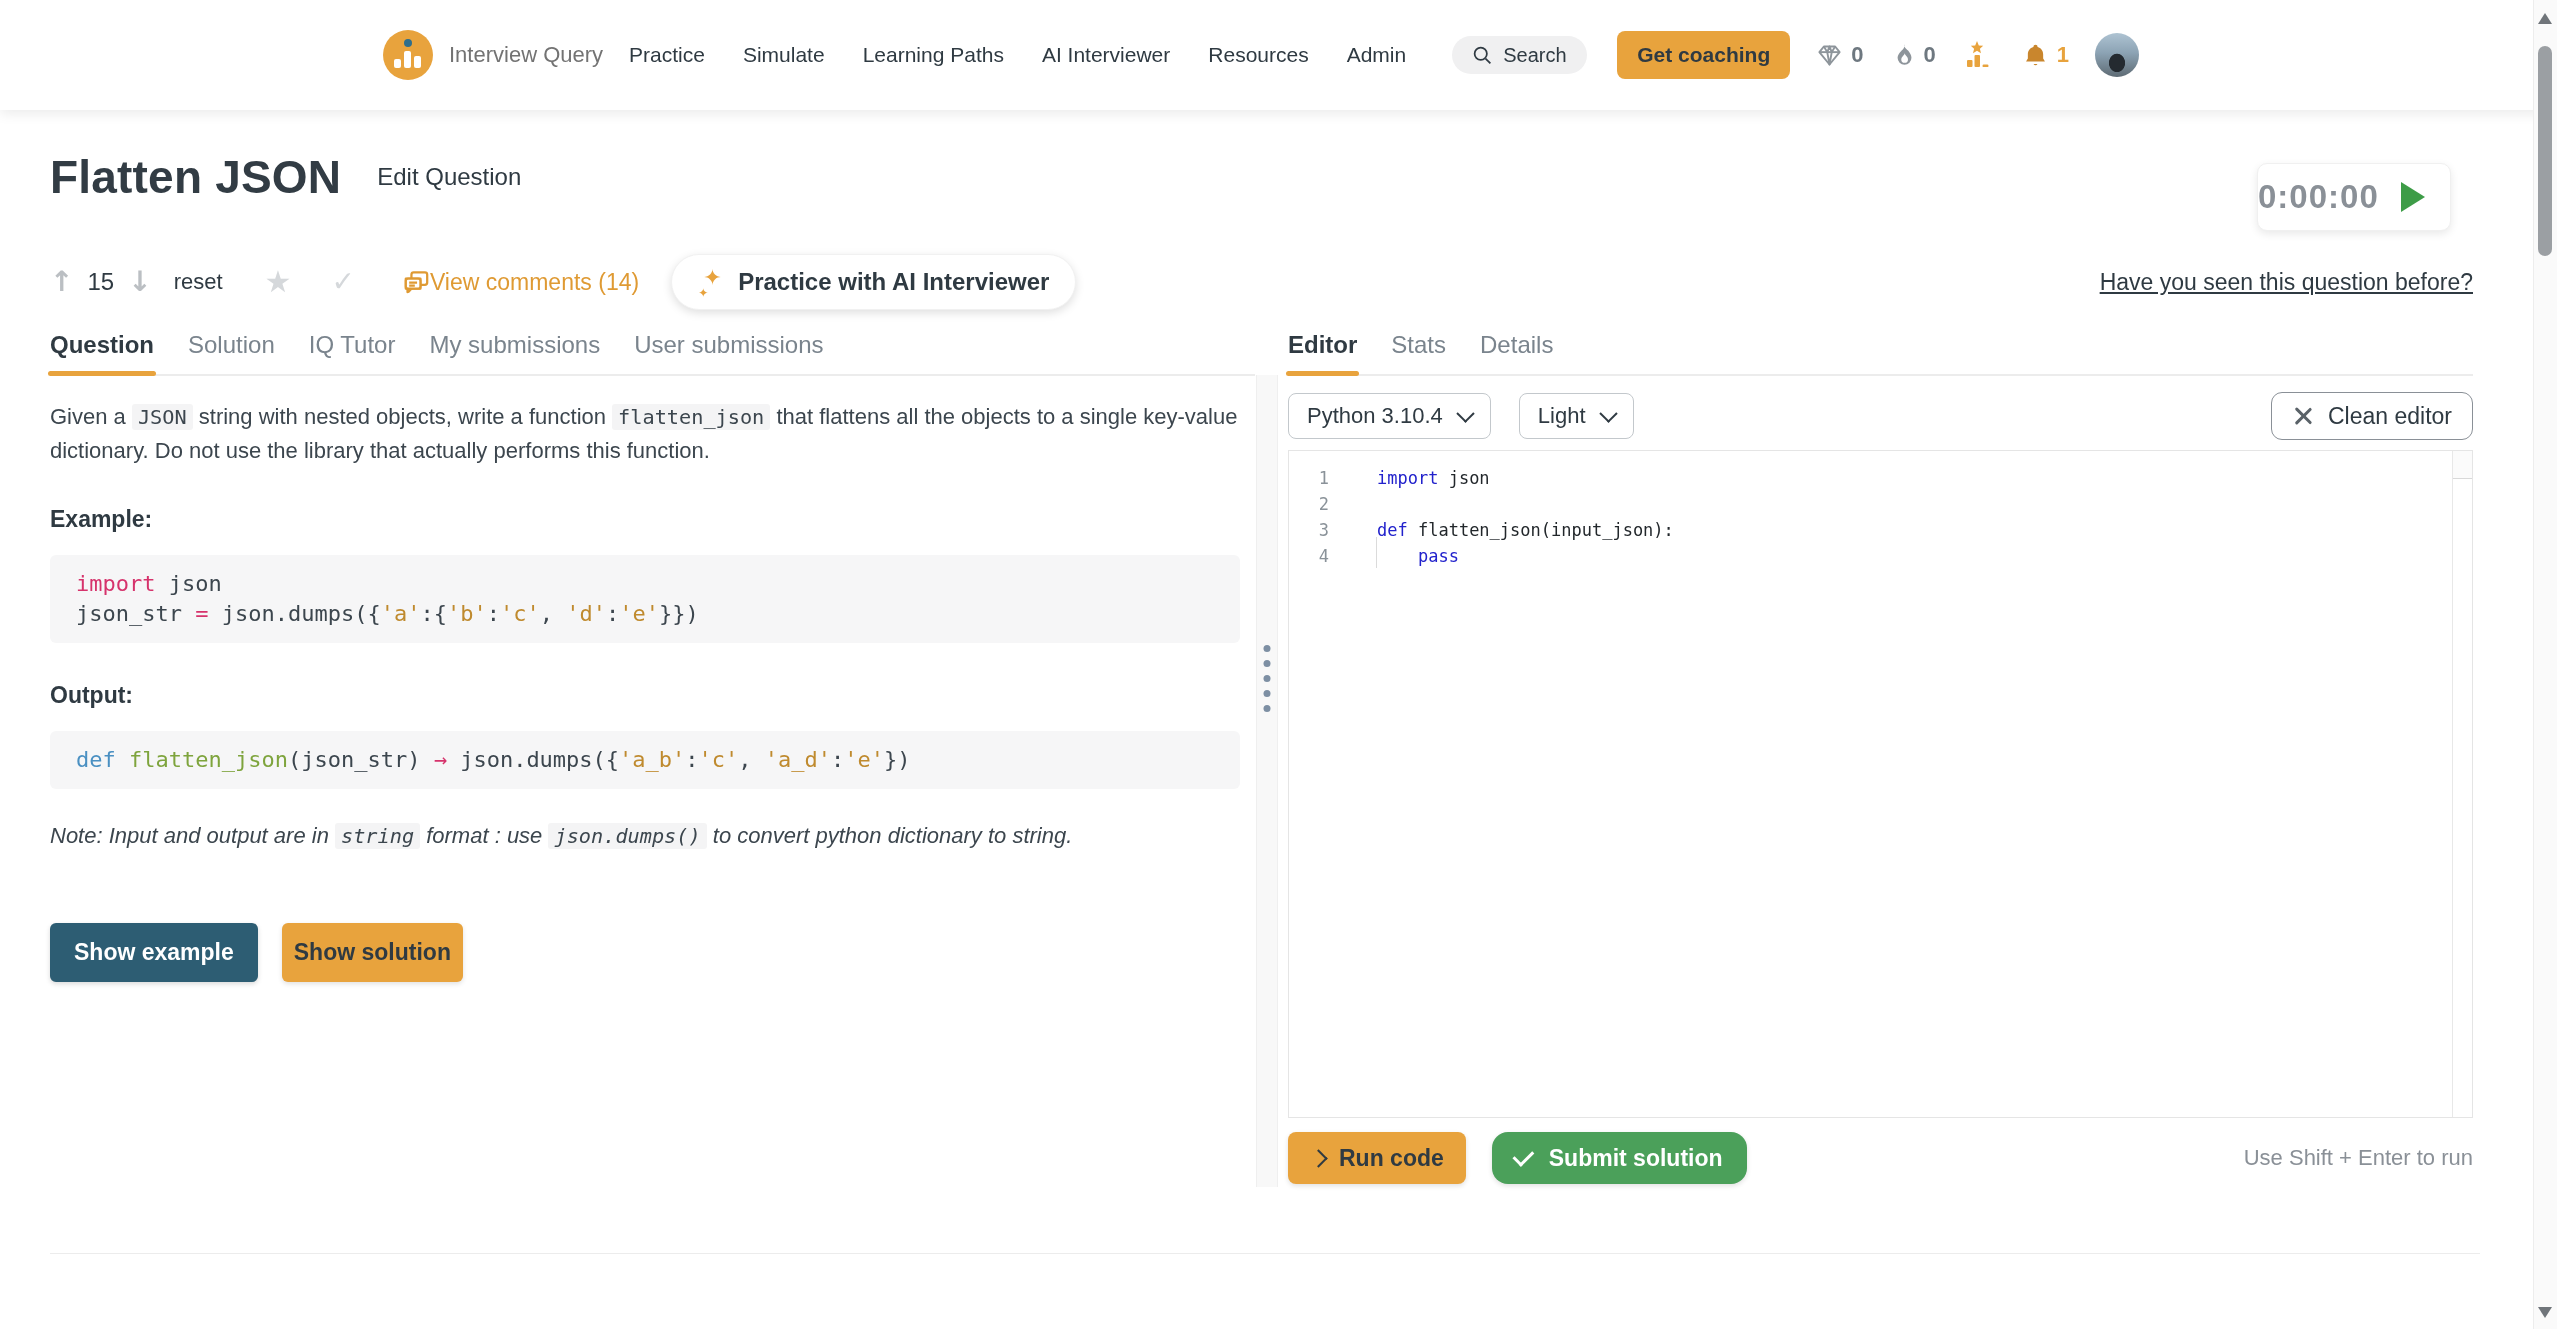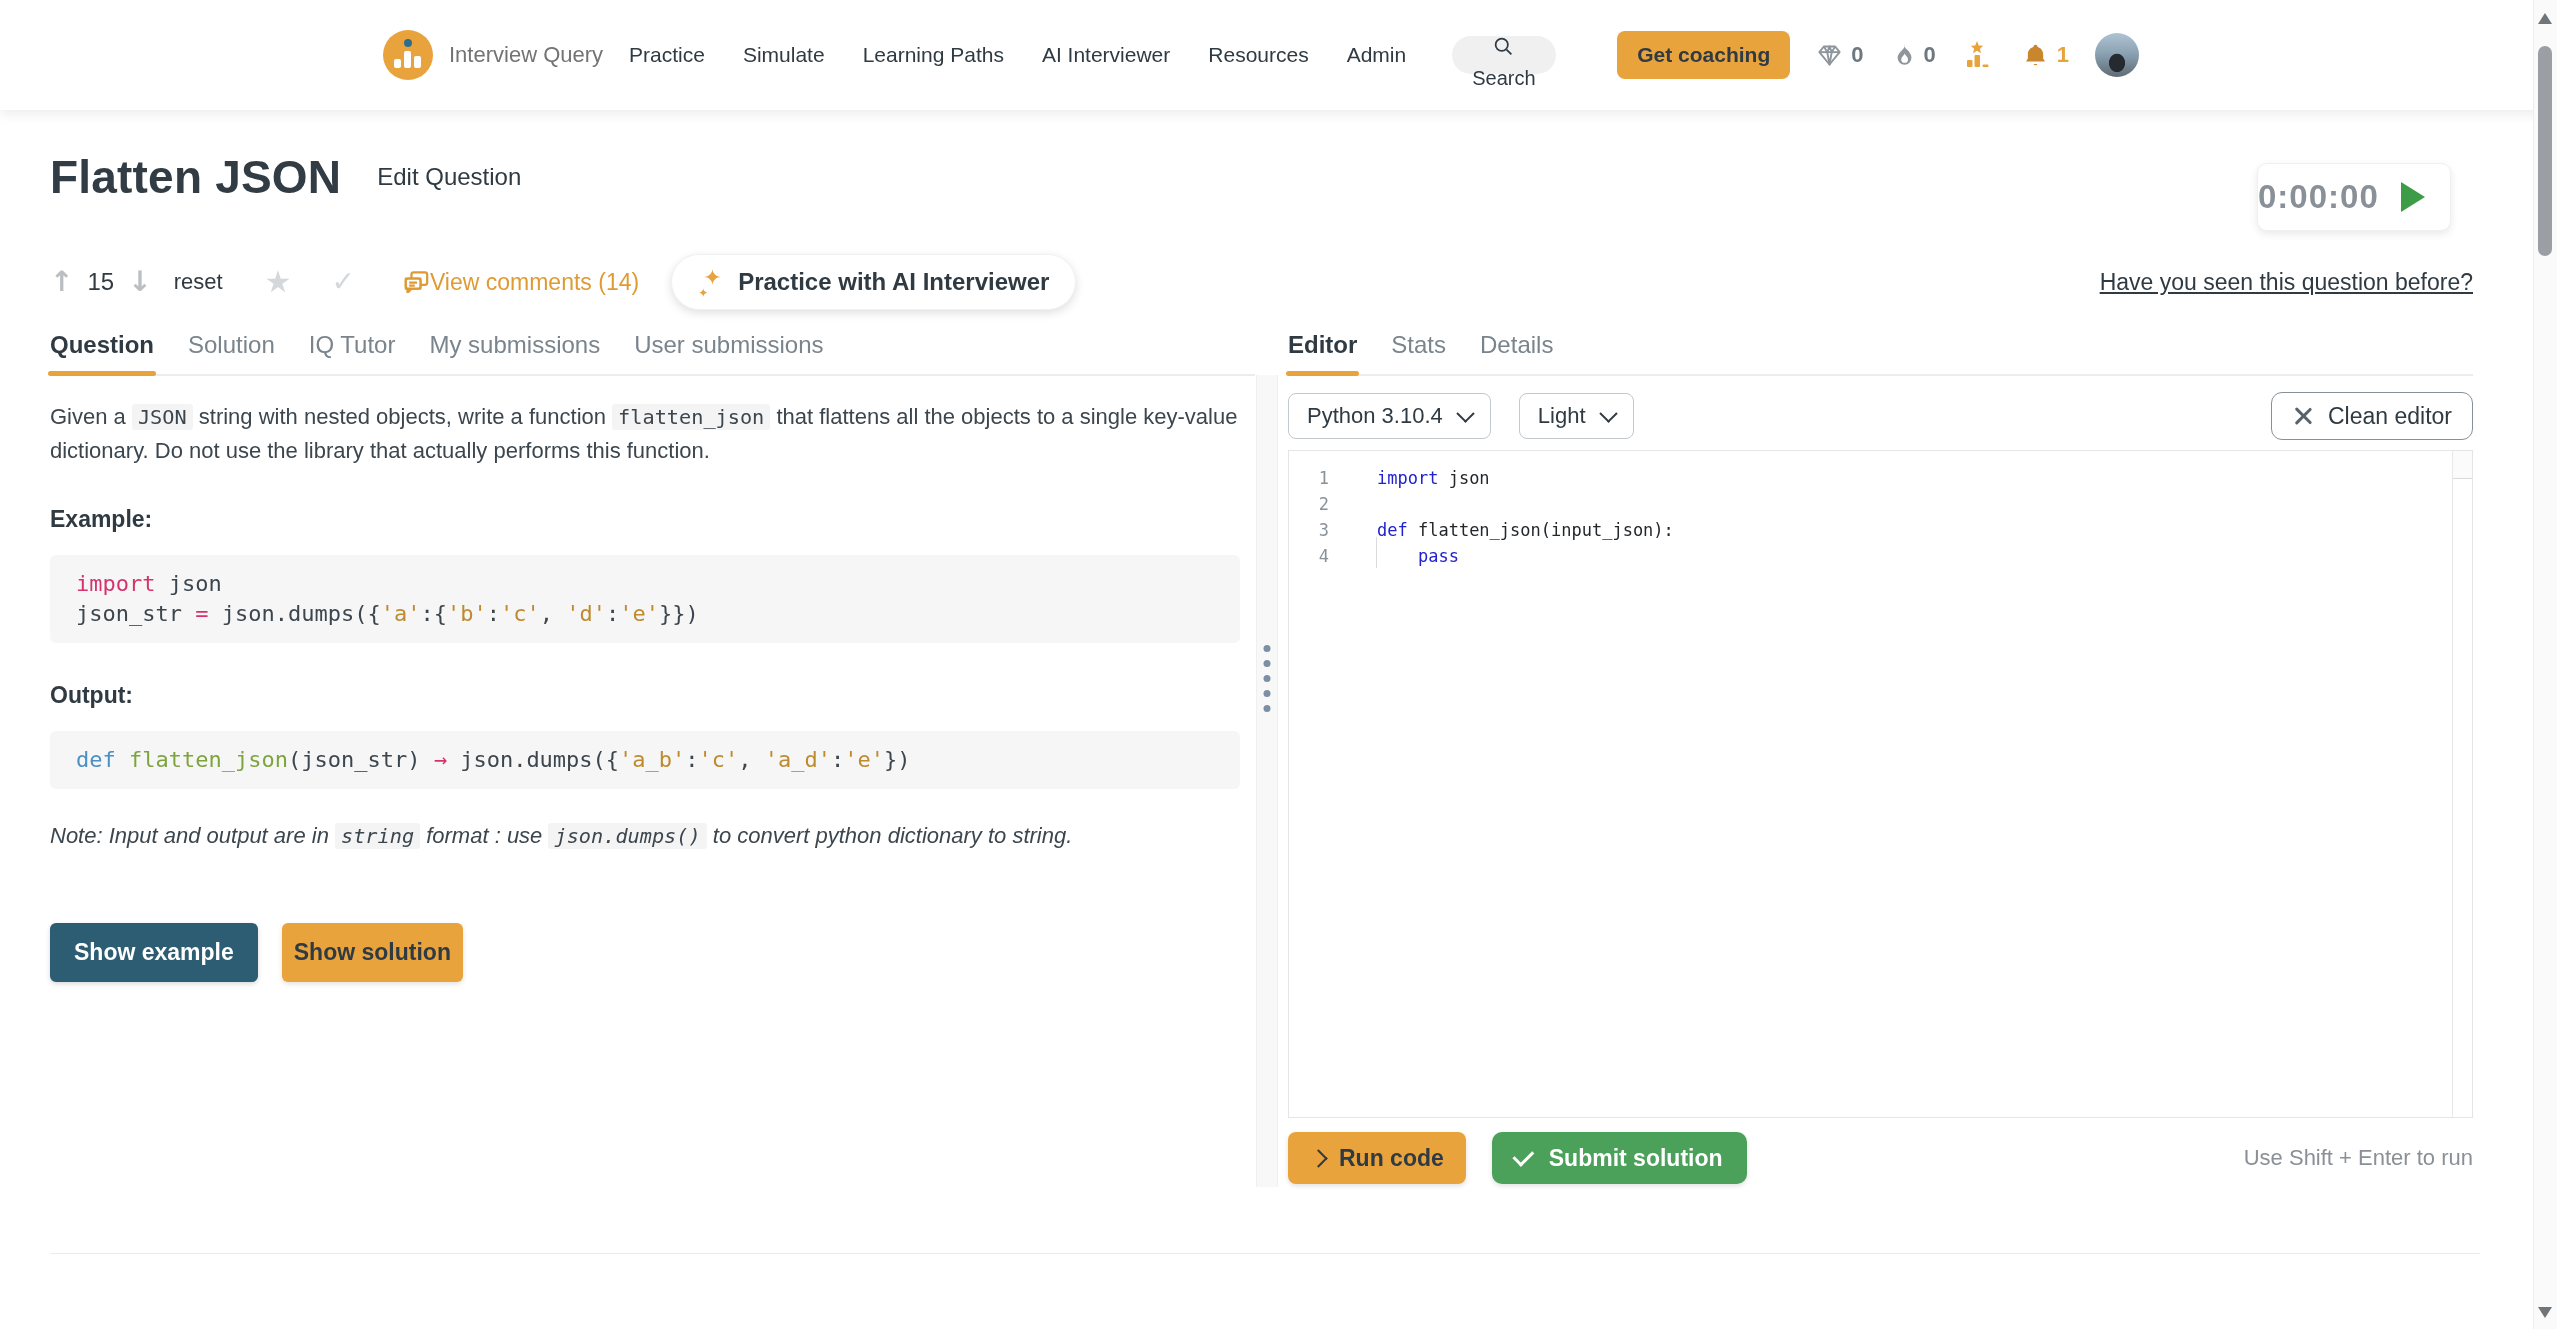--- a/index.html
+++ b/index.html
@@ -12,21 +12,21 @@
   .nav-left{display:flex;align-items:center;margin-left:383px;}
   .logo{width:50px;height:50px;border-radius:50%;background:#E8A33D;position:relative;margin-right:16px;flex:none;}
   .logo i{position:absolute;background:#fff;border-radius:2px;}
   .logo .b1{left:11px;bottom:12px;width:7px;height:9px;}
   .logo .b2{left:21px;bottom:12px;width:7px;height:17px;}
   .logo .b3{left:31px;bottom:12px;width:7px;height:12px;}
   .logo .dot{position:absolute;left:21px;top:9px;width:8px;height:8px;border-radius:50%;background:#2E6E8C;}
   .brand{font-size:22px;font-weight:400;color:#737373;margin-right:26px;white-space:nowrap;}
   .nav-item{font-size:21px;font-weight:500;color:#2F3A42;margin-right:38px;white-space:nowrap;cursor:pointer;}
   .search-pill{display:flex;align-items:center;gap:10px;background:#F0F0F1;border-radius:20px;height:38px;
-    padding:0 20px;margin-left:8px;cursor:pointer;flex-direction:column;}
+    padding:0 20px;margin-left:8px;cursor:pointer;}
   .search-pill svg{flex:none;}
   .search-label{font-size:20px;color:#2F3A42;}
   .nav-right{display:flex;align-items:center;margin-left:auto;margin-right:418px;}
   .coach-btn{background:#E8A33D;border:none;border-radius:8px;padding:12px 20px;font-size:21px;font-weight:600;
     color:#2F3A42;font-family:inherit;cursor:pointer;white-space:nowrap;}
   .counter{display:flex;align-items:center;gap:8px;margin-left:26px;font-size:22px;font-weight:600;color:#6E7880;cursor:pointer;}
   .rank-ico{margin-left:26px;cursor:pointer;display:flex;}
   .bell-group{display:flex;align-items:center;gap:8px;margin-left:30px;cursor:pointer;}
   .bell-count{font-size:22px;font-weight:600;color:#E8A33D;}
   .avatar{width:44px;height:44px;border-radius:50%;margin-left:26px;cursor:pointer;
@@ -122,21 +122,21 @@
   .run-kw{color:#2222CC;} .run-p{color:#22272B;}
   .ed-rail{position:absolute;top:0;right:0;bottom:0;width:19px;border-left:1px solid #E8E8E8;}
   .ed-thumb{position:absolute;top:0;left:0;right:0;height:27px;background:#FBFBFB;border-bottom:1px solid #D9D9D9;cursor:pointer;}
 
   .run-row{position:absolute;top:801px;left:0;width:1185px;display:flex;align-items:center;}
   .run-btn{display:flex;align-items:center;gap:14px;background:#E8A33D;border:none;border-radius:8px;height:52px;
     padding:0 22px;font-size:23px;font-weight:600;color:#2F3A42;font-family:inherit;cursor:pointer;
     box-shadow:0 2px 5px rgba(0,0,0,.12);}
   .chev-r{width:11px;height:11px;border-top:2.5px solid #2F3A42;border-right:2.5px solid #2F3A42;
     transform:rotate(45deg);margin-left:2px;}
-  .submit-btn{display:flex;align-items:center;gap:14px;background:#4BA05A;border:none;border-radius:10px;height:52px;
+  .submit-btn{display:flex;align-items:center;gap:14px;background:#4BA05A;border:none;border-radius:16px;height:52px;
     padding:0 24px;margin-left:26px;font-size:23px;font-weight:600;color:#fff;font-family:inherit;cursor:pointer;
     box-shadow:0 2px 5px rgba(0,0,0,.12);}
   .check-w{width:16px;height:9px;border-left:3px solid #fff;border-bottom:3px solid #fff;
     transform:rotate(-45deg) translateY(-3px);}
   .run-hint{margin-left:auto;font-size:22px;color:#8A9097;}
 
   .bottom-rule{position:absolute;top:1253px;left:50px;width:2430px;height:1px;background:#ECECEC;}
 
   
   .win-scroll{position:absolute;top:0;right:0;width:23px;height:1329px;background:#FAFAFA;

